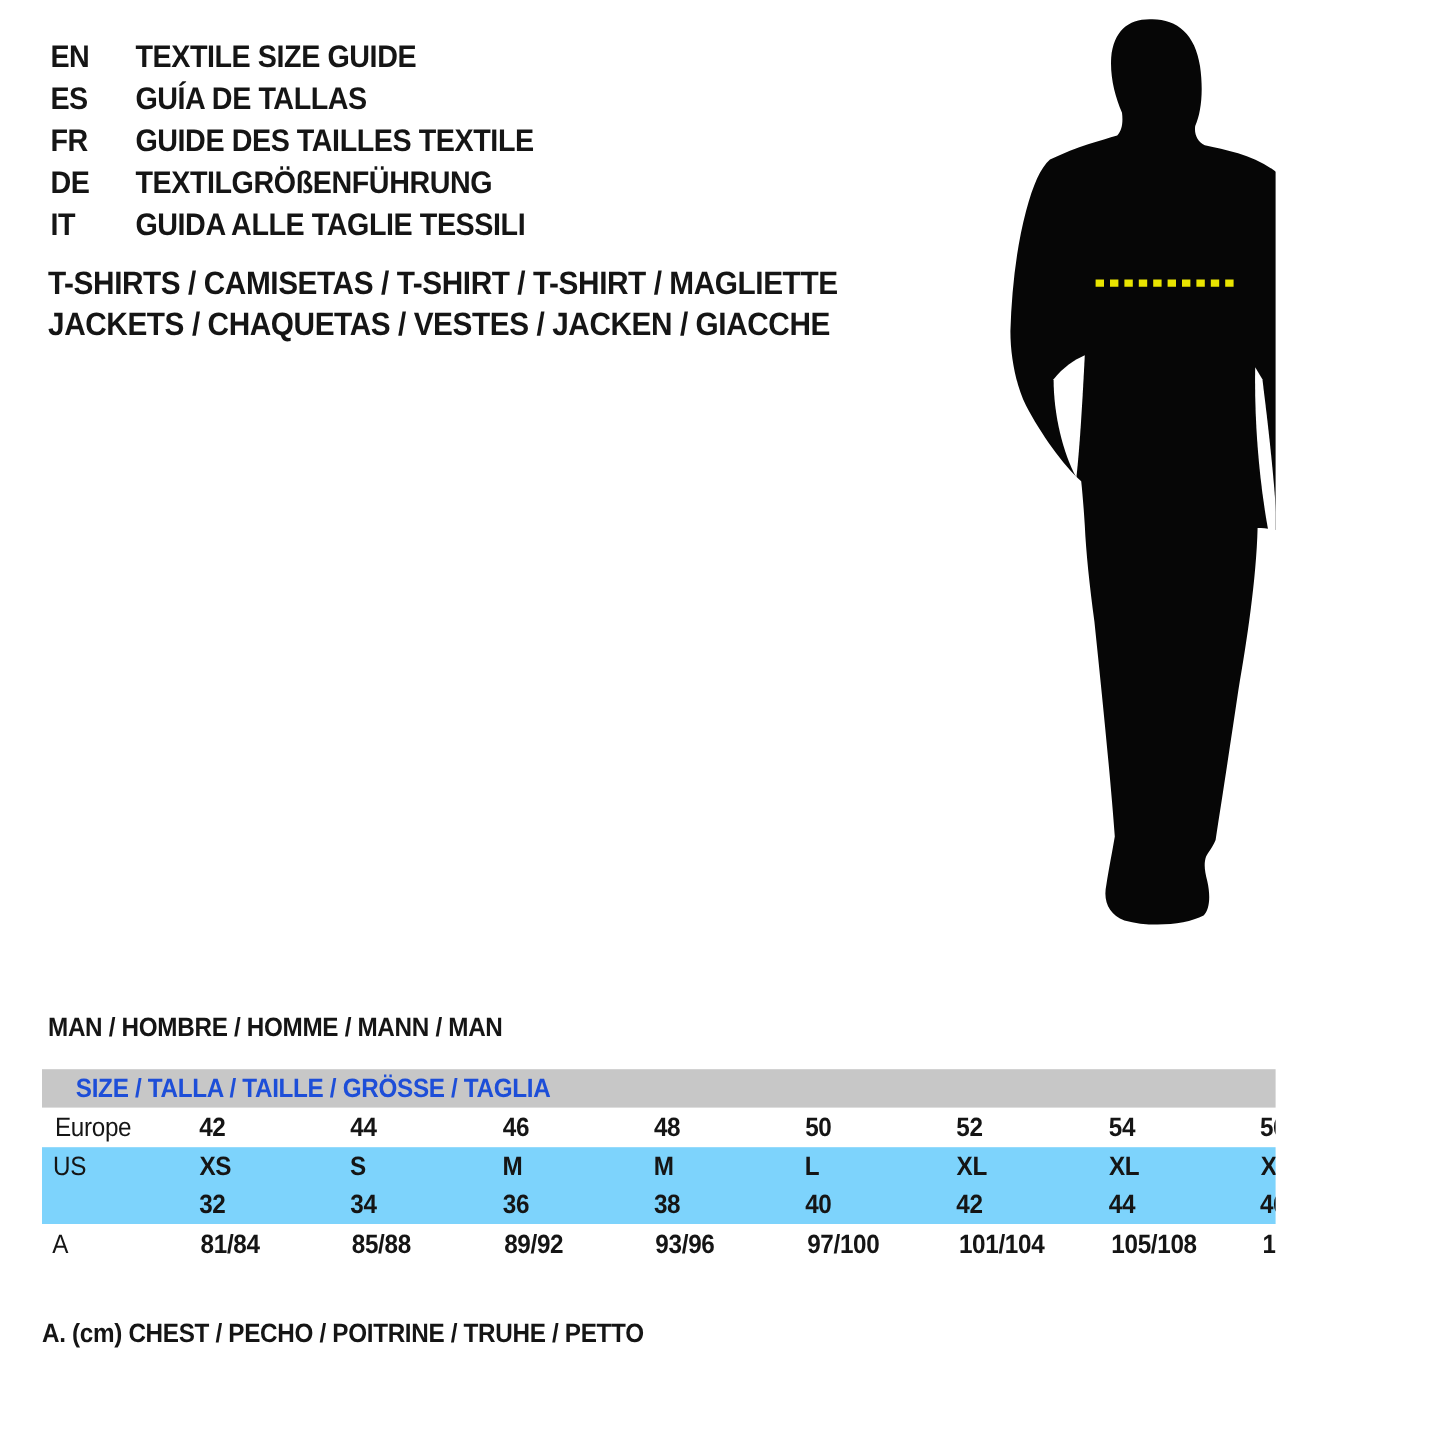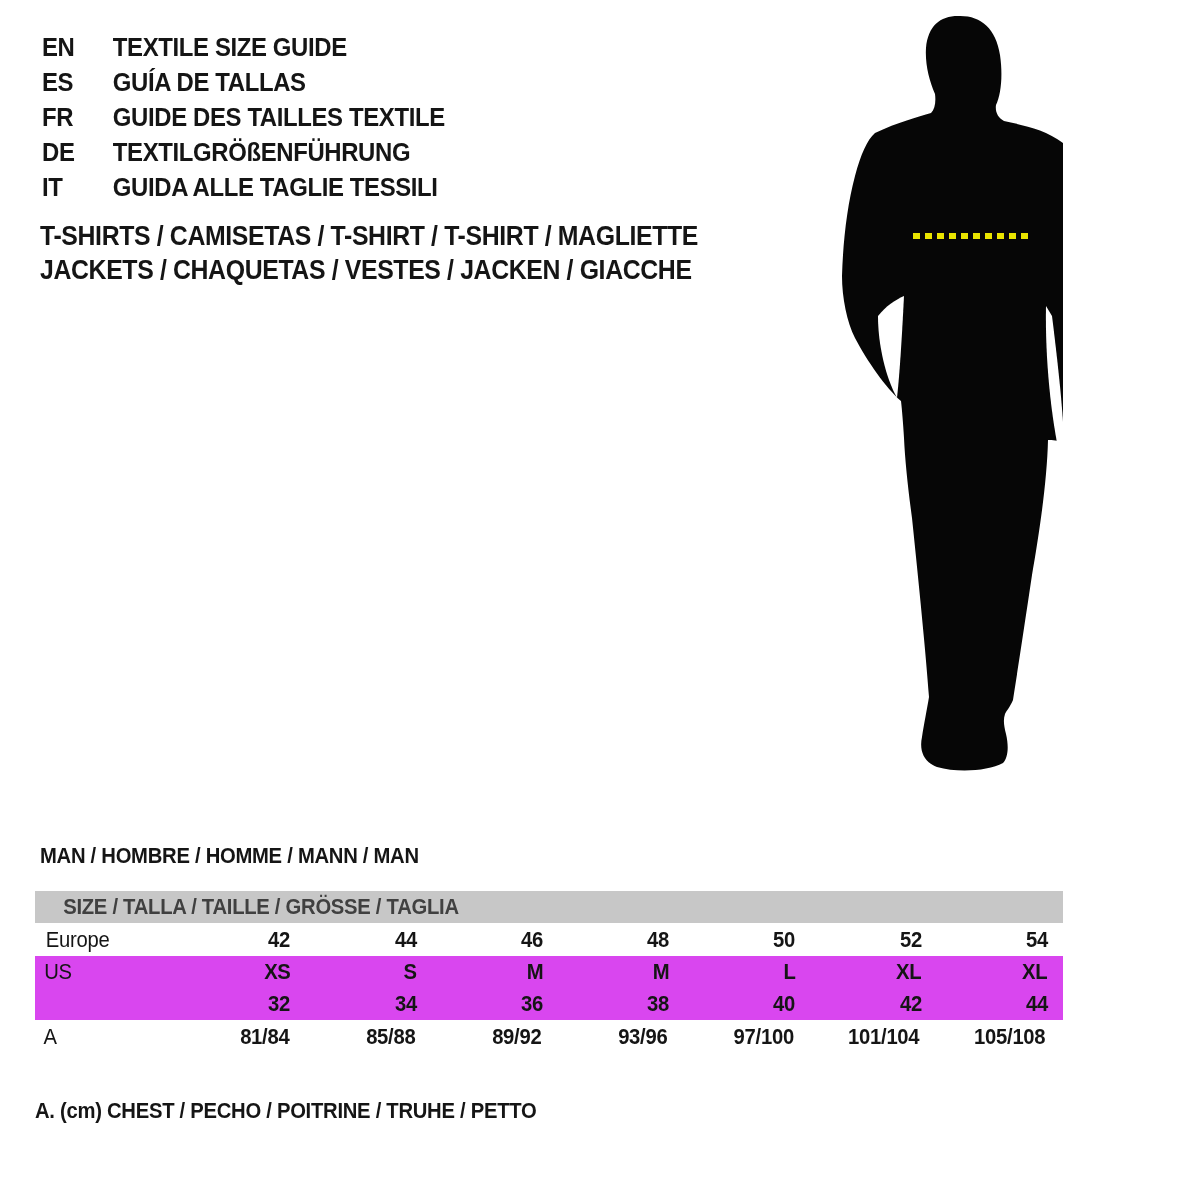--- a/index.html
+++ b/index.html
@@ -72,41 +72,41 @@
     left: 35px;
     top: 891px;
     width: 1140px;
     font-size: 22px;
     letter-spacing: -0.3px;
   }
   .thead {
     height: 32px;
     line-height: 32px;
     font-weight: 700;
-    color: #404040;
+    color: #1d4ed8;
     padding-left: 11px;
     box-sizing: border-box;
   }
   .trow {
     display: flex;
     align-items: center;
   }
   .trow.r-europe { height: 33px; }
   .trow.r-band   { height: 32px; }
   .trow.r-a      { height: 34px; }
   .tlabel {
     width: 130px;
     padding-left: 8px;
     box-sizing: border-box;
     font-weight: 400;
     white-space: nowrap;
   }
   .tcell {
     flex: 1;
-    text-align: right;
+    text-align: left;
     font-weight: 700;
   }
   .tcell span, .thead span, .tlabel span {
     display: inline-block;
     transform: scaleX(0.92);
   }
   
   .footnote {
     position: absolute;
     left: 35px;
@@ -222,21 +222,21 @@
       <div class="tcell"><span>42</span></div>
       <div class="tcell"><span>44</span></div>
       <div class="tcell"><span>46</span></div>
       <div class="tcell"><span>48</span></div>
       <div class="tcell"><span>50</span></div>
       <div class="tcell"><span>52</span></div>
       <div class="tcell"><span>54</span></div>
       <div class="tcell"><span>56</span></div>
     </div>
 
-    <div style="background:#d946ef;">
+    <div style="background:#7dd3fc;">
       <div class="trow r-band">
         <div class="tlabel"><span>US</span></div>
         <div class="tcell"><span>XS</span></div>
         <div class="tcell"><span>S</span></div>
         <div class="tcell"><span>M</span></div>
         <div class="tcell"><span>M</span></div>
         <div class="tcell"><span>L</span></div>
         <div class="tcell"><span>XL</span></div>
         <div class="tcell"><span>XL</span></div>
         <div class="tcell"><span>XXL</span></div>

